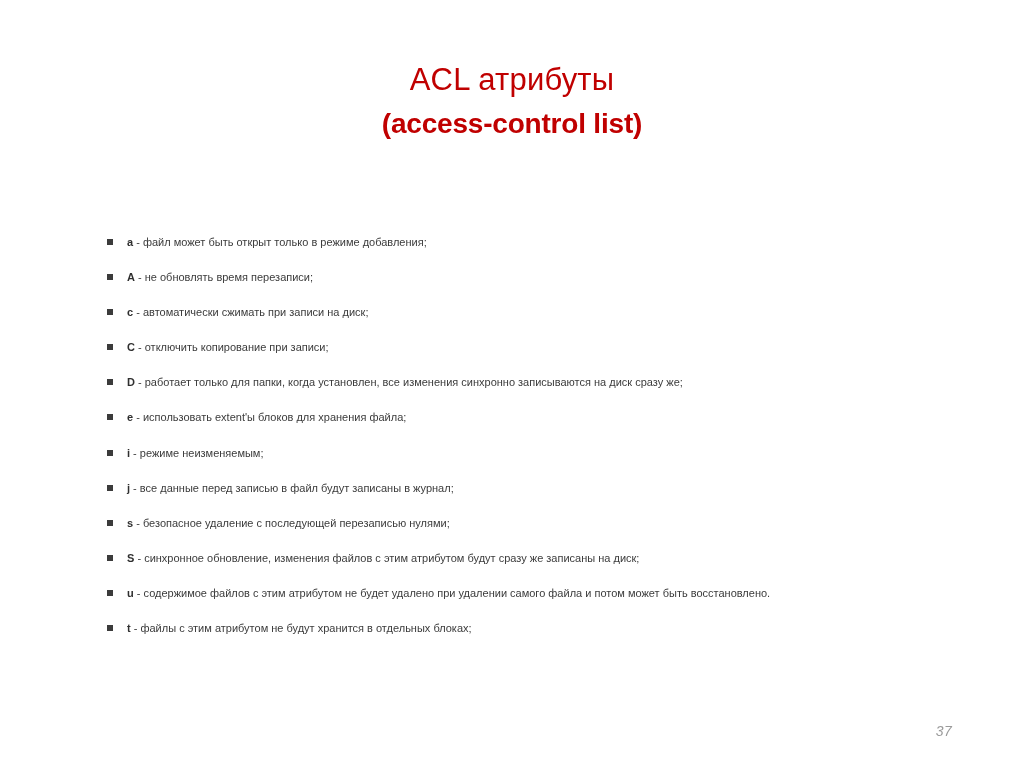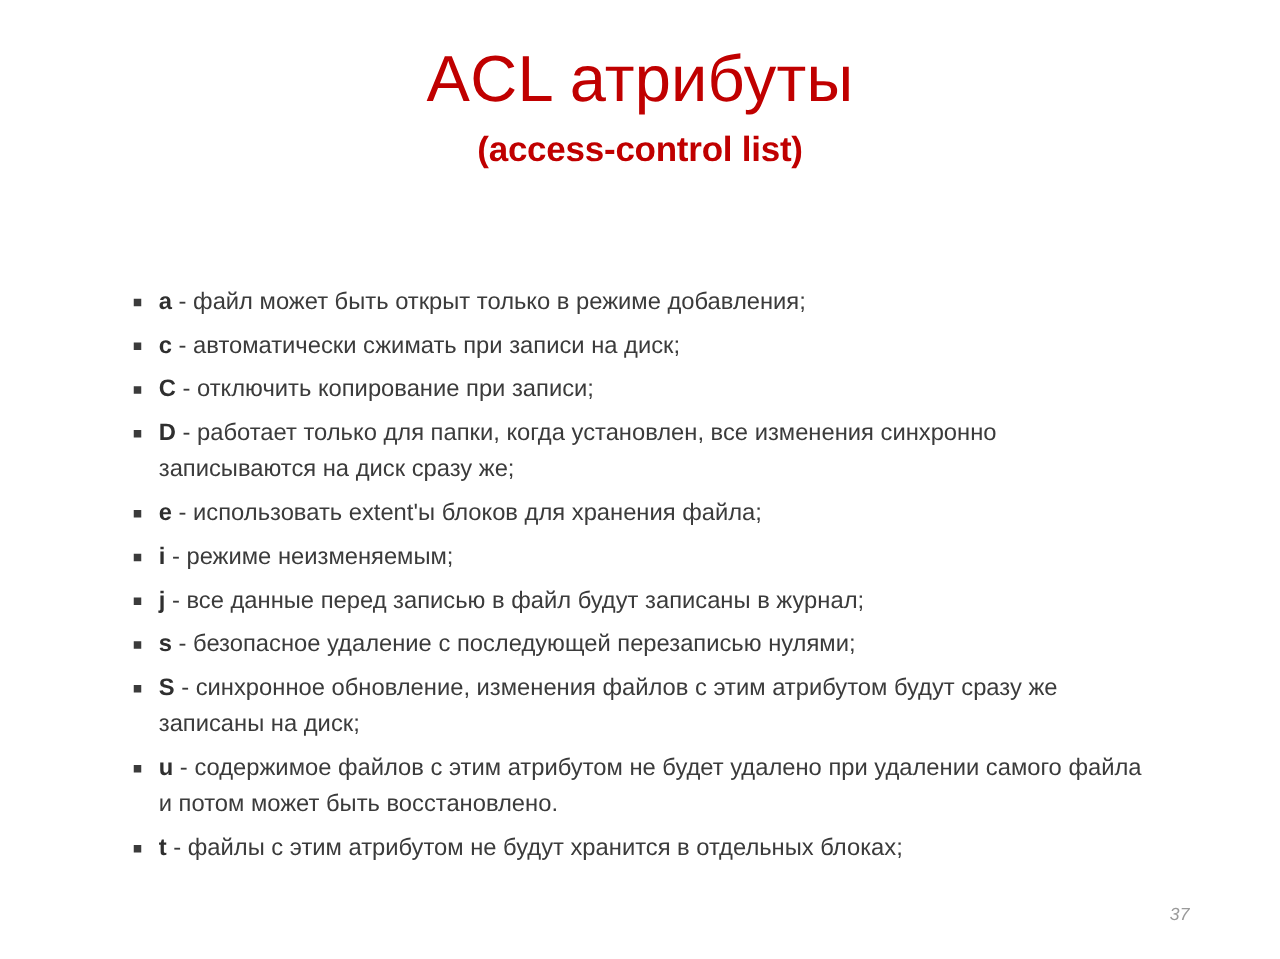--- a/index.html
+++ b/index.html
@@ -29,23 +29,24 @@
     position: absolute;
     top: 34px;
     left: 0;
     width: 1024px;
     text-align: center;
     color: #C00000;
     line-height: 1.18;
   }
   .title-line-1 {
     display: block;
-    font-size: 52px;
+    font-size: 31px;
     font-weight: 400;
     letter-spacing: 0.2px;
+    margin-top: 28px;
   }
   .title-line-2 {
     display: block;
     font-size: 28px;
     font-weight: 700;
     letter-spacing: -0.2px;
     margin-top: 8px;
   }
 
   
@@ -56,21 +57,21 @@
     width: 812px;
     margin: 0;
     padding: 0;
     list-style: none;
     color: #3b3b3b;
   }
   .bullet-item {
     position: relative;
     padding-left: 21px;
     margin: 0 0 6.5px 0;
-    font-size: 19px;
+    font-size: 11px;
     line-height: 28.6px;
     color: #3b3b3b;
     text-align: left;
   }
   .bullet-marker {
     position: absolute;
     left: 1px;
     top: 11px;
     width: 6px;
     height: 6px;
@@ -102,20 +103,21 @@
 
 <div class="slide">
 
   <div class="title-block">
     <span class="title-line-1">ACL атрибуты</span>
     <span class="title-line-2">(access-control list)</span>
   </div>
 
   <ul class="body-list" id="acl-list">
       <li class="bullet-item"><span class="bullet-marker"></span><span class="attr-letter">a</span><span class="attr-sep"> - </span><span class="attr-desc">файл может быть открыт только в режиме добавления;</span></li>
+      <li class="bullet-item"><span class="bullet-marker"></span><span class="attr-letter">A</span><span class="attr-sep"> - </span><span class="attr-desc">не обновлять время перезаписи;</span></li>
       <li class="bullet-item"><span class="bullet-marker"></span><span class="attr-letter">c</span><span class="attr-sep"> - </span><span class="attr-desc">автоматически сжимать при записи на диск;</span></li>
       <li class="bullet-item"><span class="bullet-marker"></span><span class="attr-letter">C</span><span class="attr-sep"> - </span><span class="attr-desc">отключить копирование при записи;</span></li>
       <li class="bullet-item"><span class="bullet-marker"></span><span class="attr-letter">D</span><span class="attr-sep"> - </span><span class="attr-desc">работает только для папки, когда установлен, все изменения синхронно записываются на диск сразу же;</span></li>
       <li class="bullet-item"><span class="bullet-marker"></span><span class="attr-letter">e</span><span class="attr-sep"> - </span><span class="attr-desc">использовать extent'ы блоков для хранения файла;</span></li>
       <li class="bullet-item"><span class="bullet-marker"></span><span class="attr-letter">i</span><span class="attr-sep"> - </span><span class="attr-desc">режиме неизменяемым;</span></li>
       <li class="bullet-item"><span class="bullet-marker"></span><span class="attr-letter">j</span><span class="attr-sep"> - </span><span class="attr-desc">все данные перед записью в файл будут записаны в журнал;</span></li>
       <li class="bullet-item"><span class="bullet-marker"></span><span class="attr-letter">s</span><span class="attr-sep"> - </span><span class="attr-desc">безопасное удаление с последующей перезаписью нулями;</span></li>
       <li class="bullet-item"><span class="bullet-marker"></span><span class="attr-letter">S</span><span class="attr-sep"> - </span><span class="attr-desc">синхронное обновление, изменения файлов с этим атрибутом будут сразу же записаны на диск;</span></li>
       <li class="bullet-item"><span class="bullet-marker"></span><span class="attr-letter">u</span><span class="attr-sep"> - </span><span class="attr-desc">содержимое файлов с этим атрибутом не будет удалено при удалении самого файла и потом может быть восстановлено.</span></li>
       <li class="bullet-item"><span class="bullet-marker"></span><span class="attr-letter">t</span><span class="attr-sep"> - </span><span class="attr-desc">файлы с этим атрибутом не будут хранится в отдельных блоках;</span></li>

